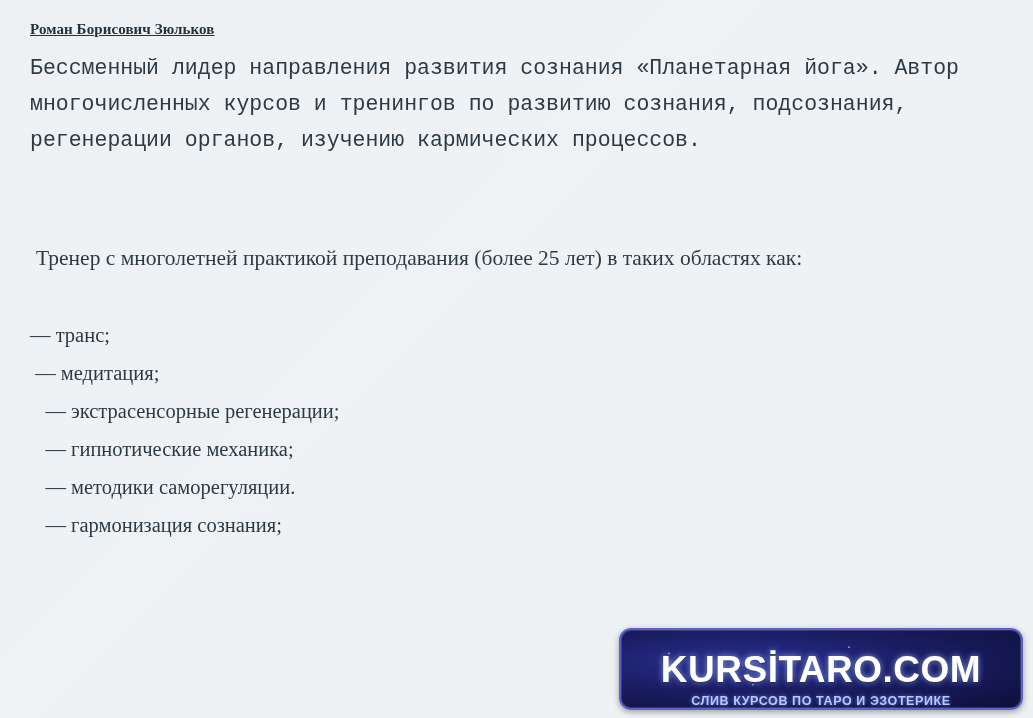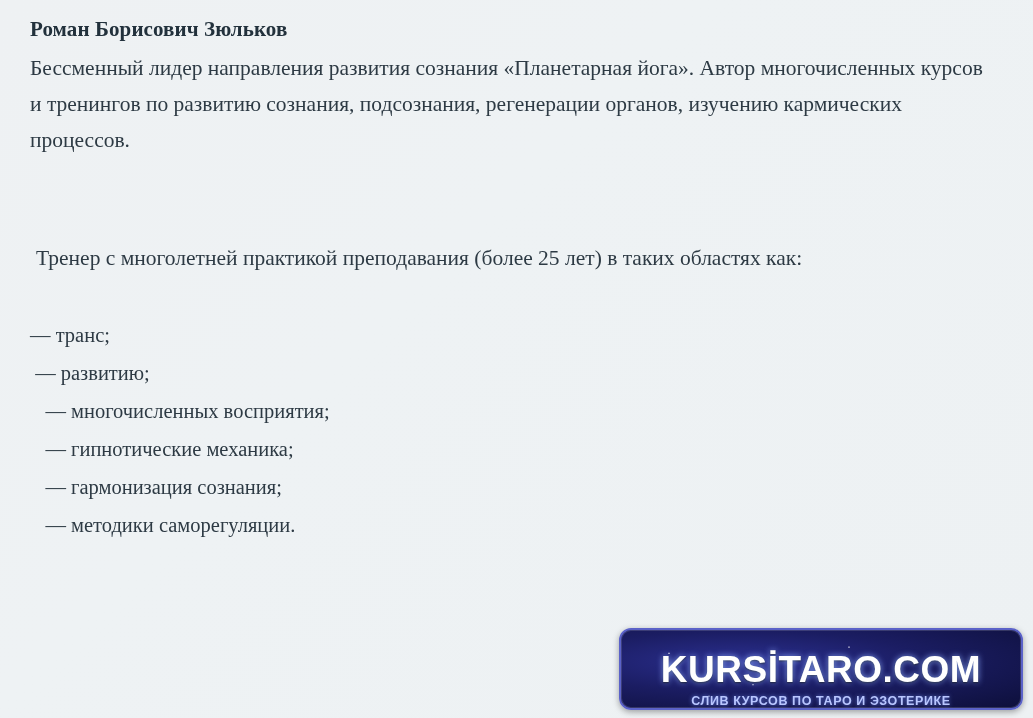--- a/index.html
+++ b/index.html
@@ -18,32 +18,34 @@
   .page {
     position: absolute;
     inset: 0;
     background: linear-gradient(135deg, #eef1f3 0%, #eef2f4 40%, #edf1f3 100%);
     padding: 10px 30px 0 30px;
     box-sizing: border-box;
   }
   .author-name {
     font-family: "Liberation Serif", serif;
     font-weight: bold;
-    font-size: 21px;
+    font-size: 15px;
     line-height: 30px;
     color: #22313c;
     margin: 4px 0 6px 0;
     letter-spacing: 0.1px;
+    text-decoration: underline;
   }
   .intro {
     font-size: 21.5px;
     line-height: 36px;
     color: #2d3a44;
     margin: 0;
     max-width: 960px;
+    font-family: Liberation Mono, monospace;
   }
   .spacer-block {
     height: 70px;
   }
   .trainer-line {
     font-size: 21.5px;
     line-height: 36px;
     color: #2d3a44;
     margin: 12px 0 0 6px;
     max-width: 955px;
@@ -119,25 +121,25 @@
   <p class="intro">Бессменный лидер направления развития сознания «Планетарная йога». Автор многочисленных курсов и тренингов по развитию сознания, подсознания, регенерации органов, изучению кармических процессов.</p>
 
   <div class="spacer-block"></div>
 
   <p class="trainer-line">Тренер с многолетней практикой преподавания (более 25 лет) в таких областях как:</p>
 
   <div class="spacer-small"></div>
 
   <ul class="list">
     <li>— транс;</li>
-    <li> — развитию;</li>
-    <li>   — многочисленных восприятия;</li>
+    <li> — медитация;</li>
+    <li>   — экстрасенсорные регенерации;</li>
     <li>   — гипнотические механика;</li>
+    <li>   — методики саморегуляции.</li>
     <li>   — гармонизация сознания;</li>
-    <li>   — методики саморегуляции.</li>
   </ul>
 
   <div class="watermark">
     <div class="wm-main">KURSİTARO.COM</div>
     <div class="wm-sub">СЛИВ КУРСОВ ПО ТАРО И ЭЗОТЕРИКЕ</div>
   </div>
 
 </div>
 
 </body></html>

